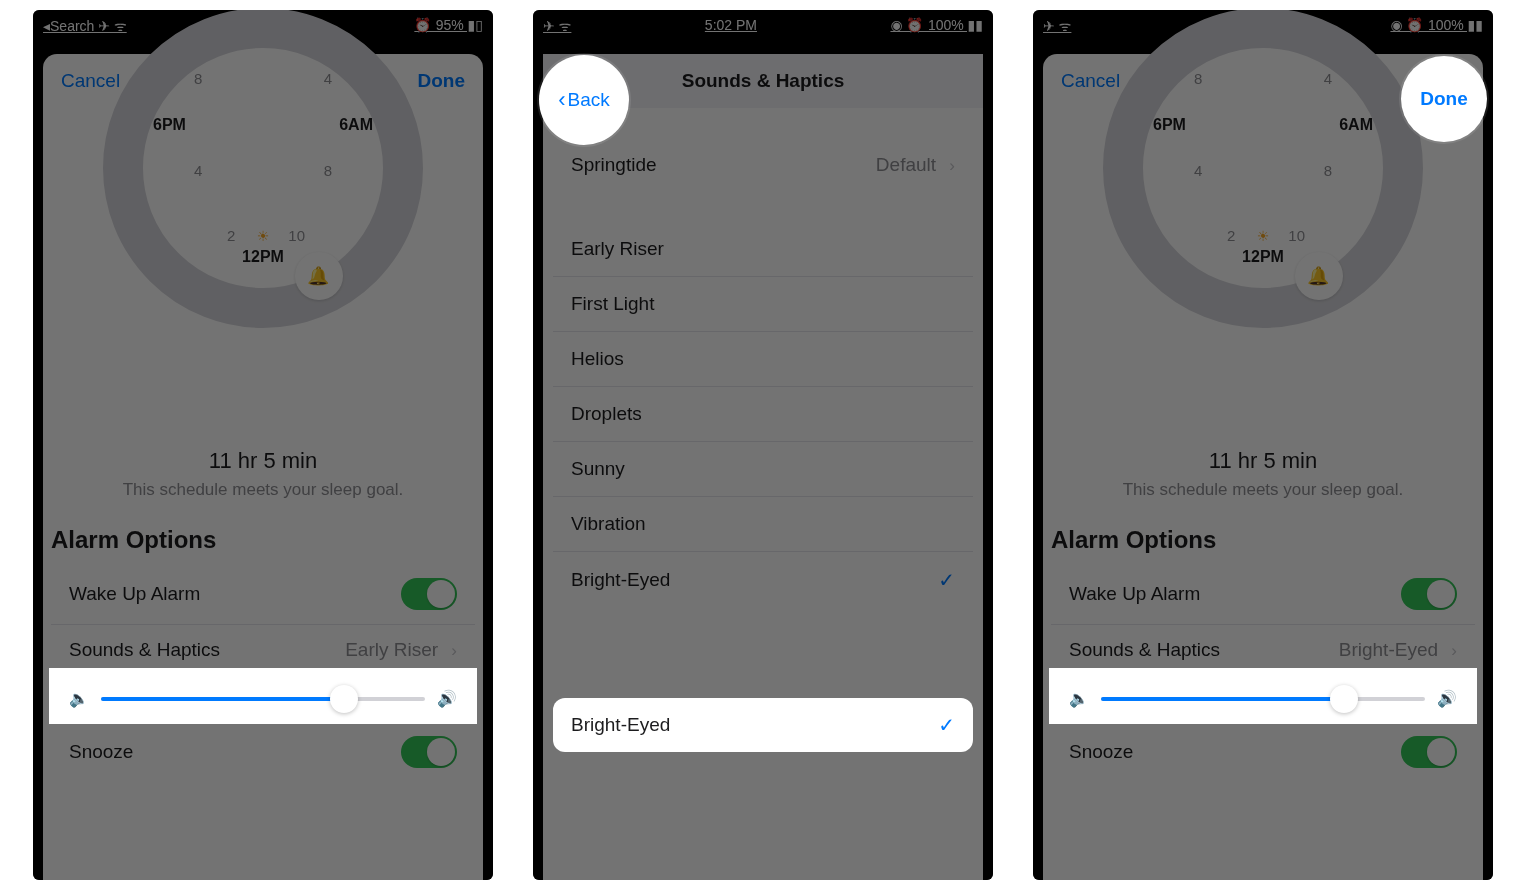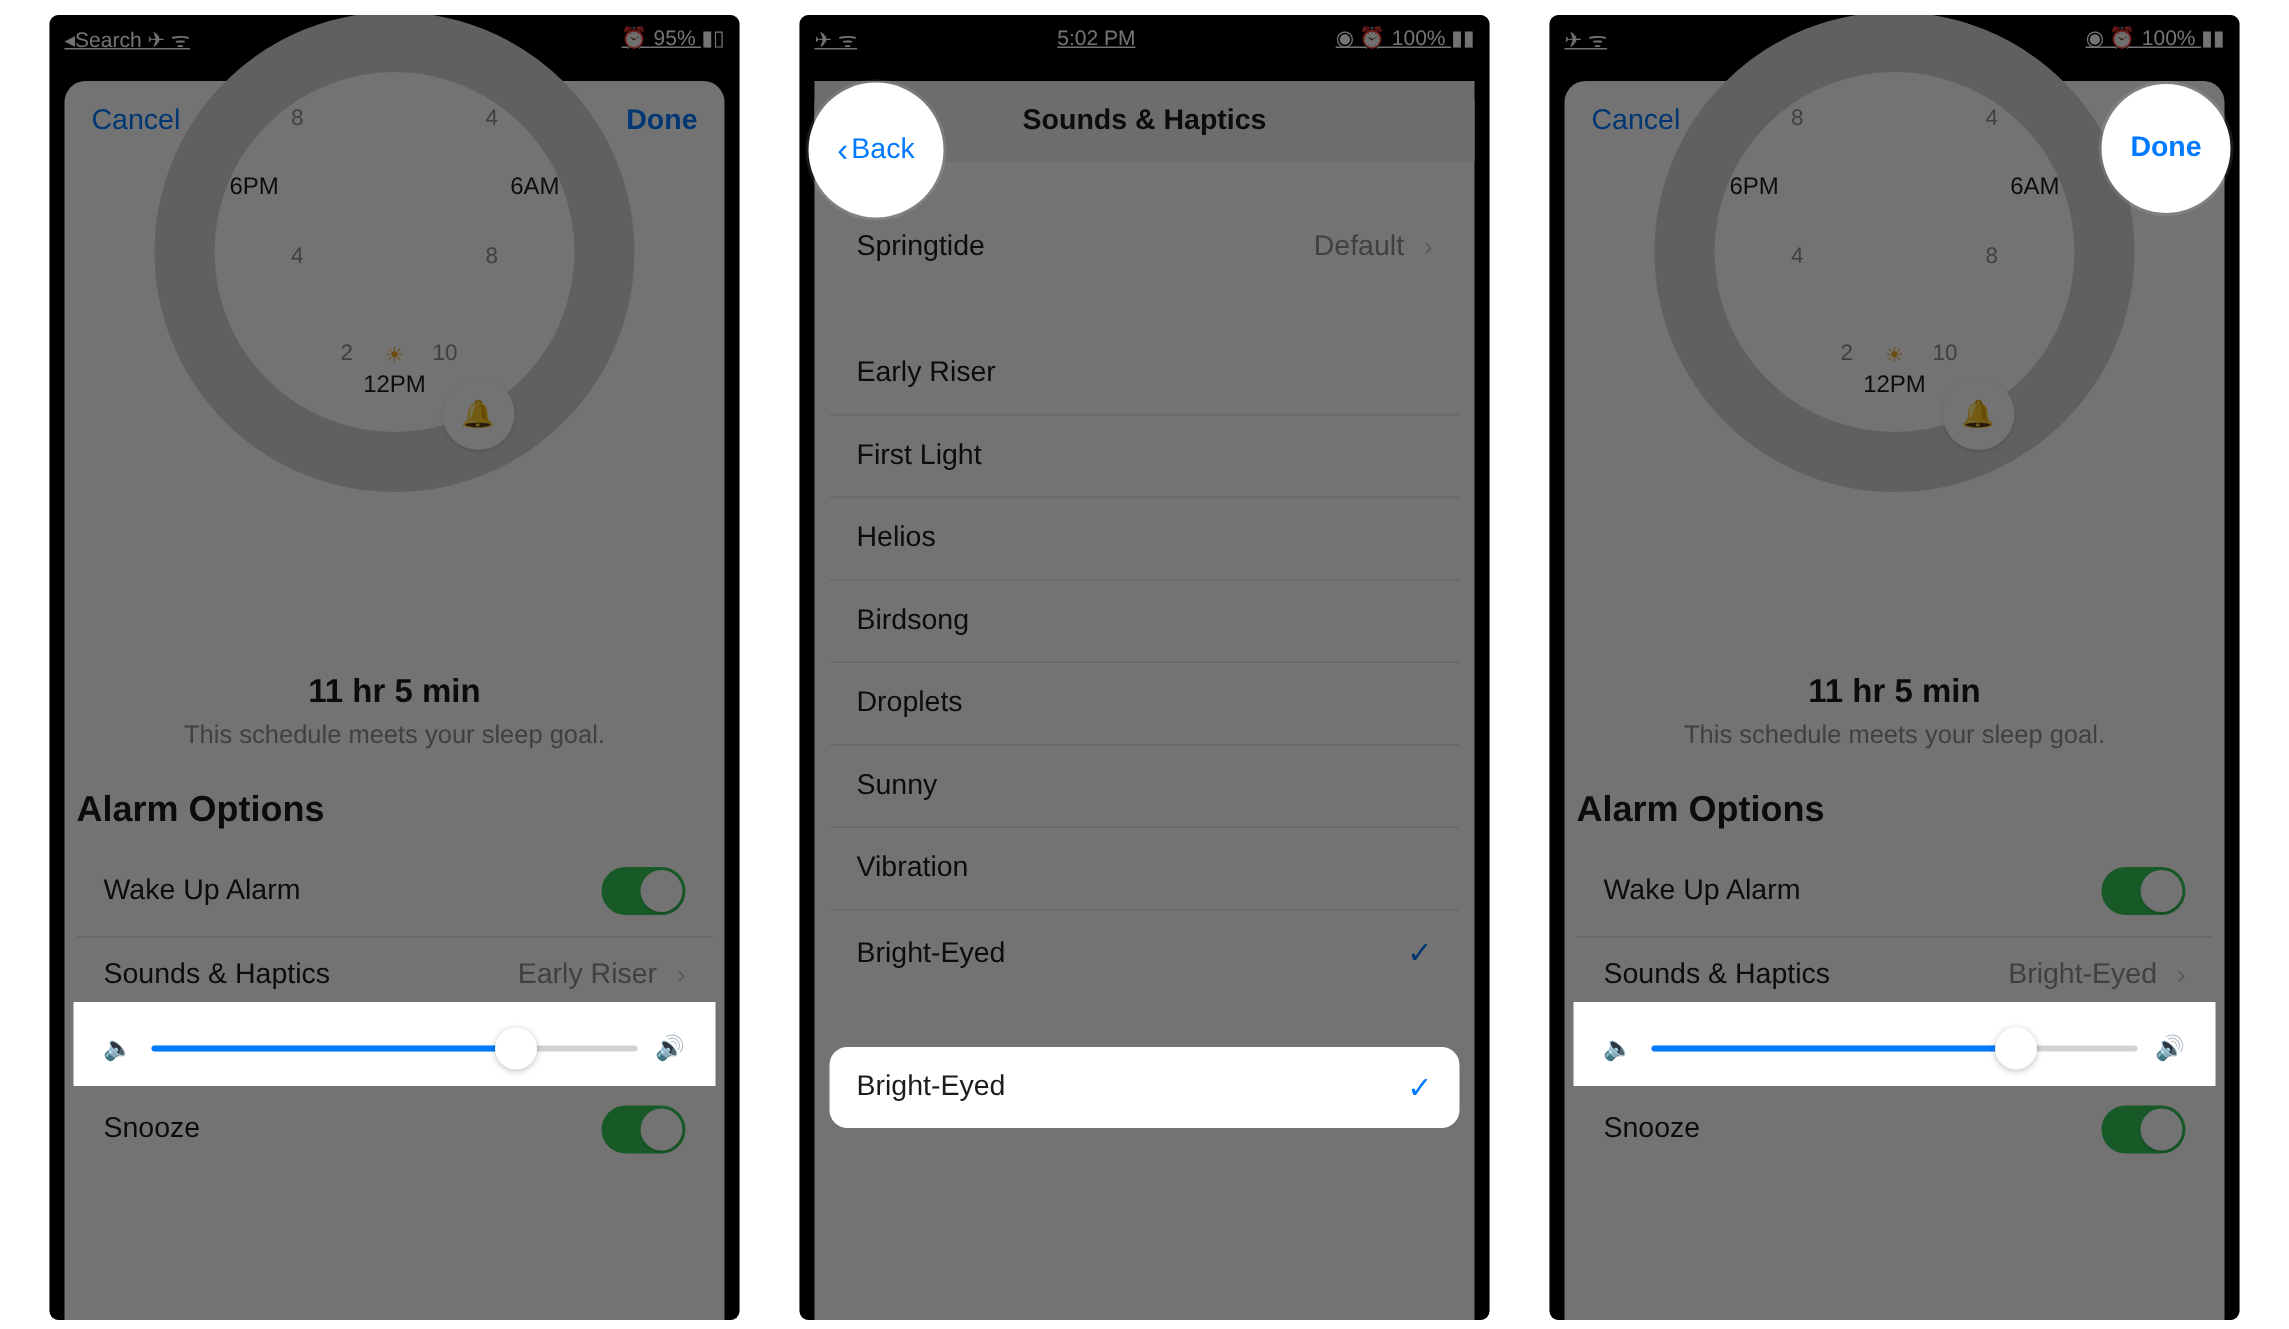--- a/index.html
+++ b/index.html
@@ -101,40 +101,40 @@
     inset:6px;
     border-radius:50%;
     background:#fff;
   }
   .dial-label {
     position:absolute;
     font-size:15px;
     color:#8e8e93;
     font-weight:500;
   }
-  .dial-label.strong { color:#1c1c1e; font-size:16px; font-weight:400; }
+  .dial-label.strong { color:#1c1c1e; font-size:16px; font-weight:700; }
   .sun-icon { color:#f5a623; font-size:14px; position:absolute; }
   .bell-handle {
     position:absolute;
     bottom:-12px;
     right:40px;
     width:48px; height:48px;
     border-radius:50%;
     background:#fff;
     box-shadow:0 1px 3px rgba(0,0,0,0.15);
     display:flex; align-items:center; justify-content:center;
     color:#8e8e93;
     font-size:18px;
   }
 
   .duration-block {
     text-align:center;
     margin-top:60px;
   }
-  .duration { font-size:22px; font-weight:700; color:#1c1c1e; }
+  .duration { font-size:22px; font-weight:400; color:#1c1c1e; }
   .duration-sub { font-size:17px; color:#8e8e93; margin-top:6px; }
 
   .section-title {
     font-size:24px;
     font-weight:700;
     color:#1c1c1e;
     margin:26px 8px 10px 8px;
   }
 
   .row {
@@ -356,23 +356,20 @@
         <div class="list-item">
           <span>Early Riser</span>
         </div>
         <div class="list-item">
           <span>First Light</span>
         </div>
         <div class="list-item">
           <span>Helios</span>
         </div>
         <div class="list-item">
-          <span>Birdsong</span>
-        </div>
-        <div class="list-item">
           <span>Droplets</span>
         </div>
         <div class="list-item">
           <span>Sunny</span>
         </div>
         <div class="list-item">
           <span>Vibration</span>
         </div>
         <div class="list-item">
           <span>Bright-Eyed</span>

